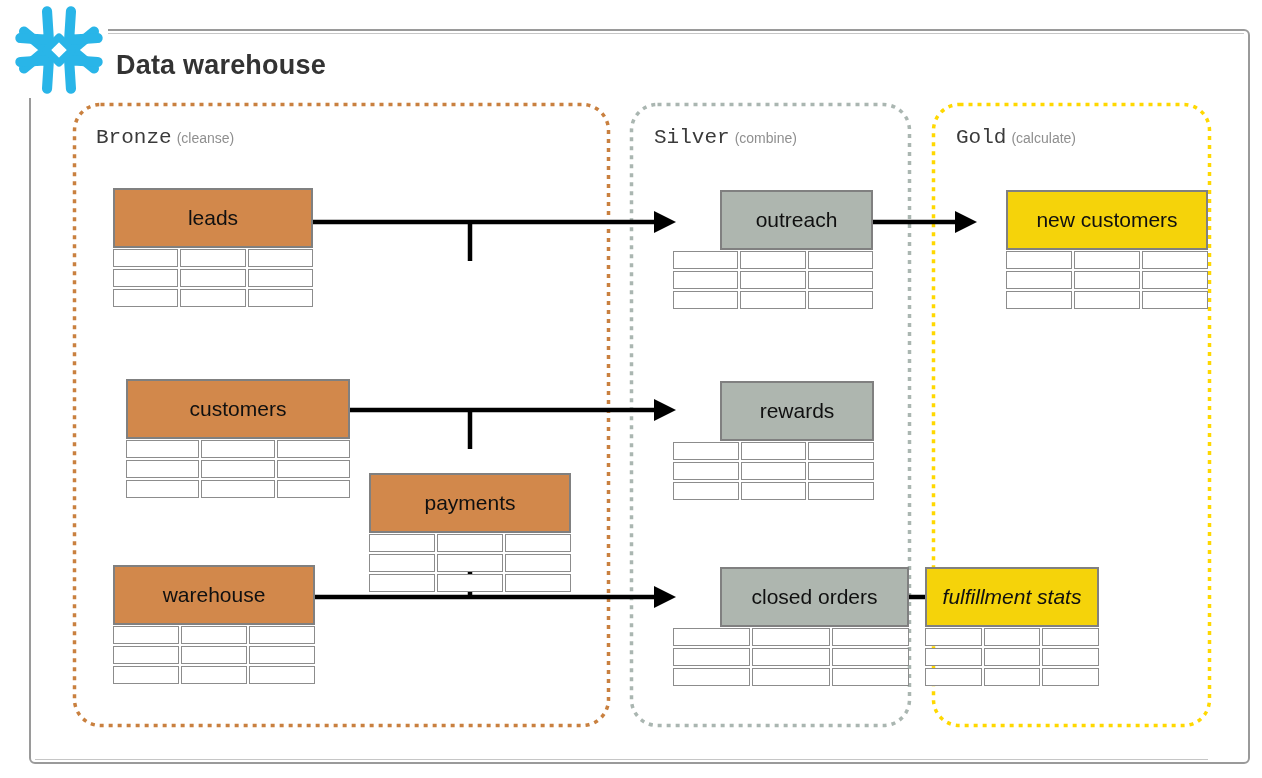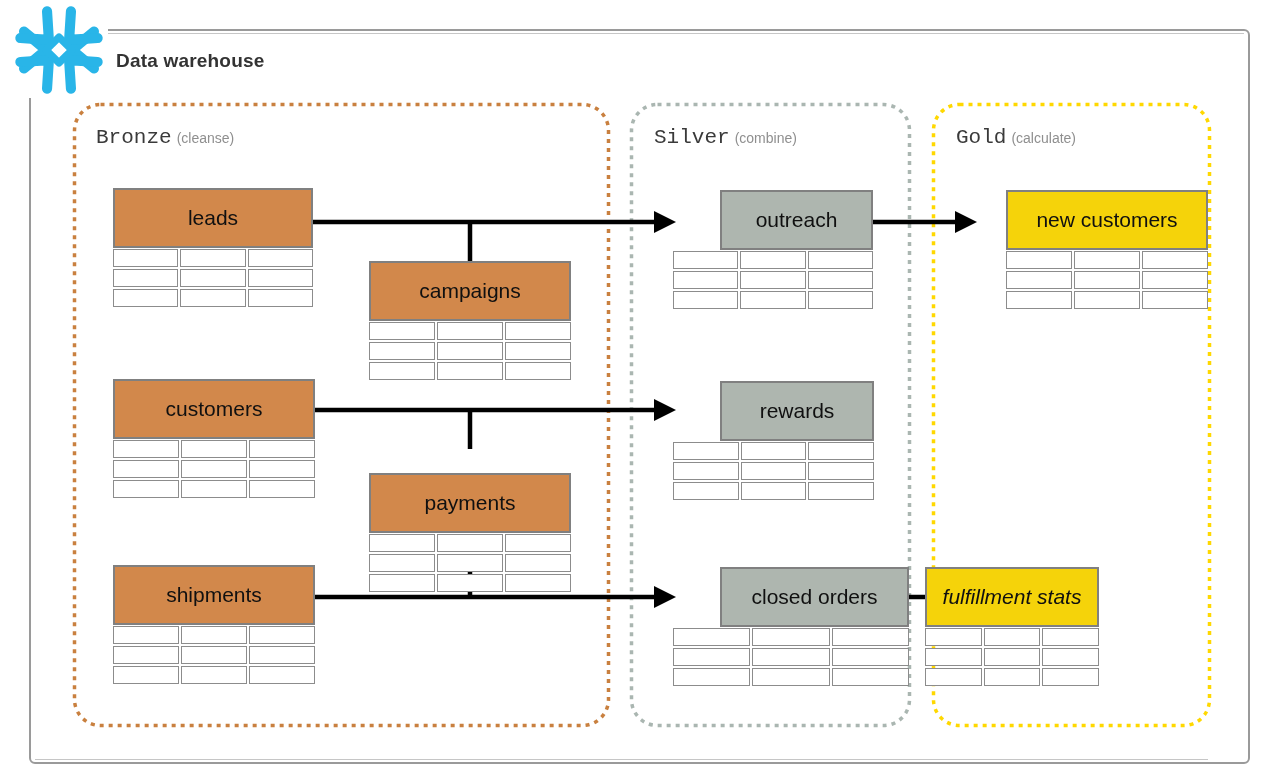--- a/index.html
+++ b/index.html
@@ -25,21 +25,21 @@
               font-size:21px;color:#101010;}
   .tbl-header.bronze{background:var(--bronze-fill,#d2884b);}
   .tbl-header.silver{background:var(--silver-fill,#aeb6af);margin-left:47px;}
   .tbl-header.gold{background:var(--gold-fill,#f5d30a);}
   .tbl-grid{display:grid;grid-template-columns:repeat(3,1fr);grid-auto-rows:18px;gap:2px;margin-top:1px;}
   .cell{background:#fff;border:1.5px solid var(--cell-border,#8c8c8c);box-sizing:border-box;}
 
   .logo-wrap{position:absolute;left:10px;top:2px;width:98px;height:96px;background:#fff;z-index:6;
              display:flex;align-items:center;justify-content:center;}
   .logo-wrap svg{width:92px;height:92px;}
-  .title{position:absolute;left:116px;top:50px;z-index:6;font-size:19px;font-weight:bold;
+  .title{position:absolute;left:116px;top:50px;z-index:6;font-size:27px;font-weight:bold;
          color:var(--title,#333);letter-spacing:.2px;}
 </style>
 </head>
 <body>
 
 <div class="stage">
 
   <div class="frame"></div>
 
   <svg class="layer" width="1262" height="778" viewBox="0 0 1262 778">
@@ -90,37 +90,21 @@
           <div class="cell"></div>
           <div class="cell"></div>
           <div class="cell"></div>
           <div class="cell"></div>
           <div class="cell"></div>
           <div class="cell"></div>
           <div class="cell"></div>
           <div class="cell"></div>
         </div>
       </div>
-      <div class="tbl" style="left: 369px; top: 261px; width: 202px;">
-        <div class="tbl-header bronze">
-          <span>campaigns</span>
-        </div>
-        <div class="tbl-grid">
-          <div class="cell"></div>
-          <div class="cell"></div>
-          <div class="cell"></div>
-          <div class="cell"></div>
-          <div class="cell"></div>
-          <div class="cell"></div>
-          <div class="cell"></div>
-          <div class="cell"></div>
-          <div class="cell"></div>
-        </div>
-      </div>
-      <div class="tbl" style="left: 113px; top: 379px; width: 202px; text-align: right;">
+      <div class="tbl" style="left: 126px; top: 379px; width: 224px; text-align: right;">
         <div class="tbl-header bronze">
           <span>customers</span>
         </div>
         <div class="tbl-grid">
           <div class="cell"></div>
           <div class="cell"></div>
           <div class="cell"></div>
           <div class="cell"></div>
           <div class="cell"></div>
           <div class="cell"></div>
@@ -140,21 +124,21 @@
           <div class="cell"></div>
           <div class="cell"></div>
           <div class="cell"></div>
           <div class="cell"></div>
           <div class="cell"></div>
           <div class="cell"></div>
         </div>
       </div>
       <div class="tbl" style="left: 113px; top: 565px; width: 202px;">
         <div class="tbl-header bronze">
-          <span>shipments</span>
+          <span>warehouse</span>
         </div>
         <div class="tbl-grid">
           <div class="cell"></div>
           <div class="cell"></div>
           <div class="cell"></div>
           <div class="cell"></div>
           <div class="cell"></div>
           <div class="cell"></div>
           <div class="cell"></div>
           <div class="cell"></div>

